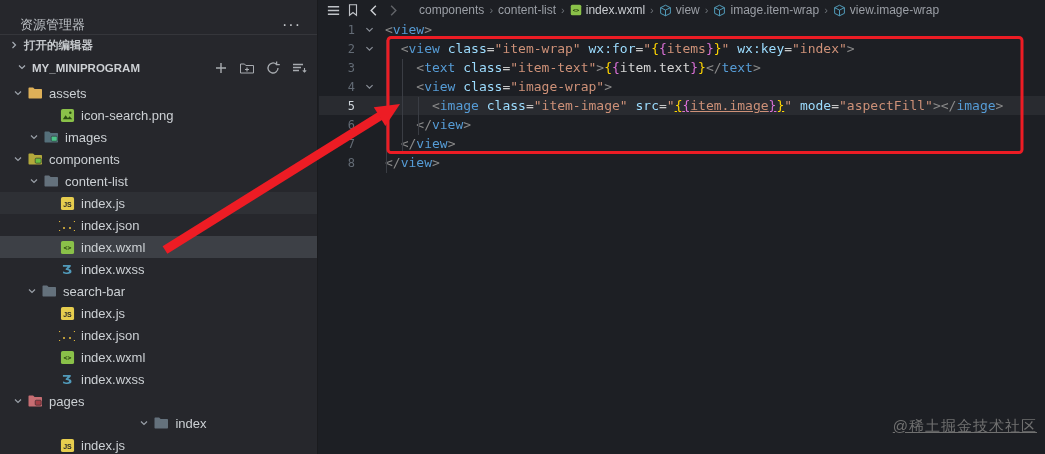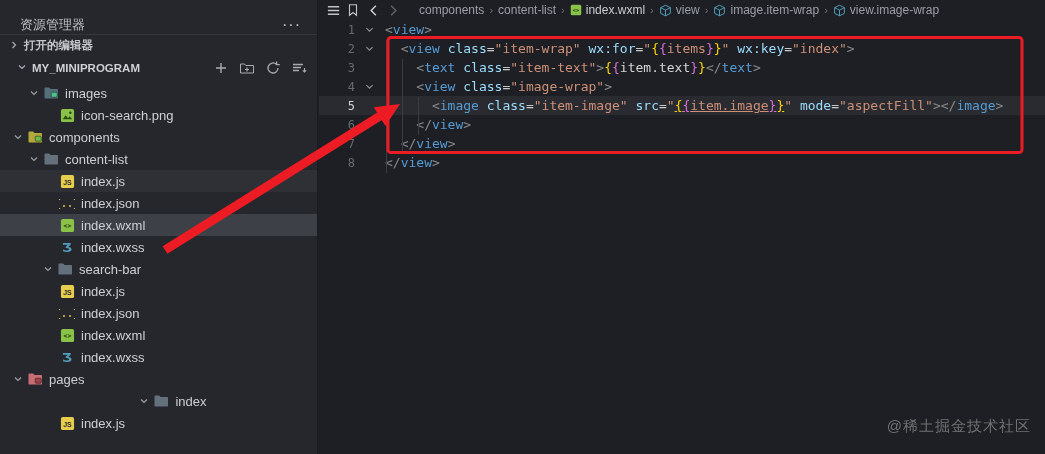--- a/index.html
+++ b/index.html
@@ -64,22 +64,22 @@
   .tk-b1  { color:var(--c-bracket-gold,#ffd602); }
   .tk-b2  { color:var(--c-bracket-pink,#da70d6); }
   .tk-txt { color:var(--c-text,#d4d4d4); }
   .tk-ws  { }
   .tk-u   { text-decoration:underline; }
 
   
   .overlay { position:absolute; inset:0; width:1045px; height:454px;
     pointer-events:none; z-index:50; }
 
-  .watermark { position:absolute; right:14px; top:417px; font-size:15px;
-    color:#707070; z-index:40; letter-spacing:1px; }
+  .watermark { position:absolute; right:8px; top:417px; font-size:15px;
+    color:#707070; z-index:40; letter-spacing:1px;text-decoration:underline; }
 </style>
 </head>
 <body>
 
 <div class="app">
 
   <div class="sidebar">
     <div class="sb-title">
       <span>资源管理器</span>
       <span class="more">···</span>
@@ -122,45 +122,58 @@
         <span class="ic">
           <svg width="16" height="16" viewBox="0 0 16 16">
               <path d="M2 4.5h10M2 7.5h8M2 10.5h6" stroke="#bfc3c8" stroke-width="1.3"></path>
               <path d="M13.5 8v4M11.8 10.3l1.7 1.7 1.7-1.7" stroke="#bfc3c8" stroke-width="1.1" fill="none"></path>
             </svg>
         </span>
       </span>
     </div>
 
     <div class="tree" id="tree">
-        <div class="tree-row" style="padding-left: 26px;">
-          <span class="slot">
-            <svg width="12" height="12" viewBox="0 0 16 16">
-              <path d="M4 6l4 4 4-4" stroke="#9aa0a8" stroke-width="1.6" fill="none"></path>
-            </svg>
-          </span>
-          <span class="ficon">
-            <svg width="16" height="16" viewBox="0 0 16 16">
-              <path d="M1.5 3.2c0-.4.3-.7.7-.7h3.9l1.5 1.6h6.7c.4 0 .7.3.7.7v8c0 .4-.3.7-.7.7H2.2c-.4 0-.7-.3-.7-.7z" fill="#55707b"></path>
-              <rect x="8.2" y="7.2" width="6" height="5" rx="1" fill="#4cc38a" stroke="#26272c" stroke-width=".6"></rect>
-            </svg>
-          </span>
-          <span>images</span>
+        <div class="tree-row" style="padding-left: 10px;">
+          <span class="slot">
+            <svg width="12" height="12" viewBox="0 0 16 16">
+              <path d="M4 6l4 4 4-4" stroke="#9aa0a8" stroke-width="1.6" fill="none"></path>
+            </svg>
+          </span>
+          <span class="ficon">
+            <svg width="16" height="16" viewBox="0 0 16 16">
+              <path d="M1.5 3.2c0-.4.3-.7.7-.7h3.9l1.5 1.6h6.7c.4 0 .7.3.7.7v8c0 .4-.3.7-.7.7H2.2c-.4 0-.7-.3-.7-.7z" fill="#deb058"></path>
+            </svg>
+          </span>
+          <span>assets</span>
         </div>
         <div class="tree-row" style="padding-left: 42px;">
           <span class="slot"></span>
           <span class="ficon">
             <svg width="15" height="15" viewBox="0 0 16 16">
               <rect x="1" y="1" width="14" height="14" rx="2" fill="#8ac149"></rect>
               <path d="M3 12l3-4.2 2.5 3 1.6-2 3 3.2z" fill="#2b4d12"></path>
               <circle cx="11" cy="5" r="1.3" fill="#2b4d12"></circle>
             </svg>
           </span>
           <span>icon-search.png</span>
         </div>
+        <div class="tree-row" style="padding-left: 26px;">
+          <span class="slot">
+            <svg width="12" height="12" viewBox="0 0 16 16">
+              <path d="M4 6l4 4 4-4" stroke="#9aa0a8" stroke-width="1.6" fill="none"></path>
+            </svg>
+          </span>
+          <span class="ficon">
+            <svg width="16" height="16" viewBox="0 0 16 16">
+              <path d="M1.5 3.2c0-.4.3-.7.7-.7h3.9l1.5 1.6h6.7c.4 0 .7.3.7.7v8c0 .4-.3.7-.7.7H2.2c-.4 0-.7-.3-.7-.7z" fill="#55707b"></path>
+              <rect x="8.2" y="7.2" width="6" height="5" rx="1" fill="#4cc38a" stroke="#26272c" stroke-width=".6"></rect>
+            </svg>
+          </span>
+          <span>images</span>
+        </div>
         <div class="tree-row" style="padding-left: 10px;">
           <span class="slot">
             <svg width="12" height="12" viewBox="0 0 16 16">
               <path d="M4 6l4 4 4-4" stroke="#9aa0a8" stroke-width="1.6" fill="none"></path>
             </svg>
           </span>
           <span class="ficon">
             <svg width="16" height="16" viewBox="0 0 16 16">
               <path d="M1.5 3.2c0-.4.3-.7.7-.7h3.9l1.5 1.6h6.7c.4 0 .7.3.7.7v8c0 .4-.3.7-.7.7H2.2c-.4 0-.7-.3-.7-.7z" fill="#b3a93c"></path>
               <rect x="8.2" y="7.2" width="6" height="5" rx="1" fill="#6abf40" stroke="#26272c" stroke-width=".6"></rect>
@@ -212,21 +225,21 @@
         </div>
         <div class="tree-row" style="padding-left: 42px;">
           <span class="slot"></span>
           <span class="ficon">
             <svg width="16" height="16" viewBox="0 0 16 16">
               <text x="8" y="13" font-size="13" font-weight="bold" fill="#519aba" text-anchor="middle" font-family="DejaVu Sans,sans-serif">Ʒ</text>
             </svg>
           </span>
           <span>index.wxss</span>
         </div>
-        <div class="tree-row" style="padding-left: 40px;">
+        <div class="tree-row" style="padding-left: 24px;">
           <span class="slot">
             <svg width="12" height="12" viewBox="0 0 16 16">
               <path d="M4 6l4 4 4-4" stroke="#9aa0a8" stroke-width="1.6" fill="none"></path>
             </svg>
           </span>
           <span class="ficon">
             <svg width="16" height="16" viewBox="0 0 16 16">
               <path d="M1.5 3.2c0-.4.3-.7.7-.7h3.9l1.5 1.6h6.7c.4 0 .7.3.7.7v8c0 .4-.3.7-.7.7H2.2c-.4 0-.7-.3-.7-.7z" fill="#64717c"></path>
             </svg>
           </span>

